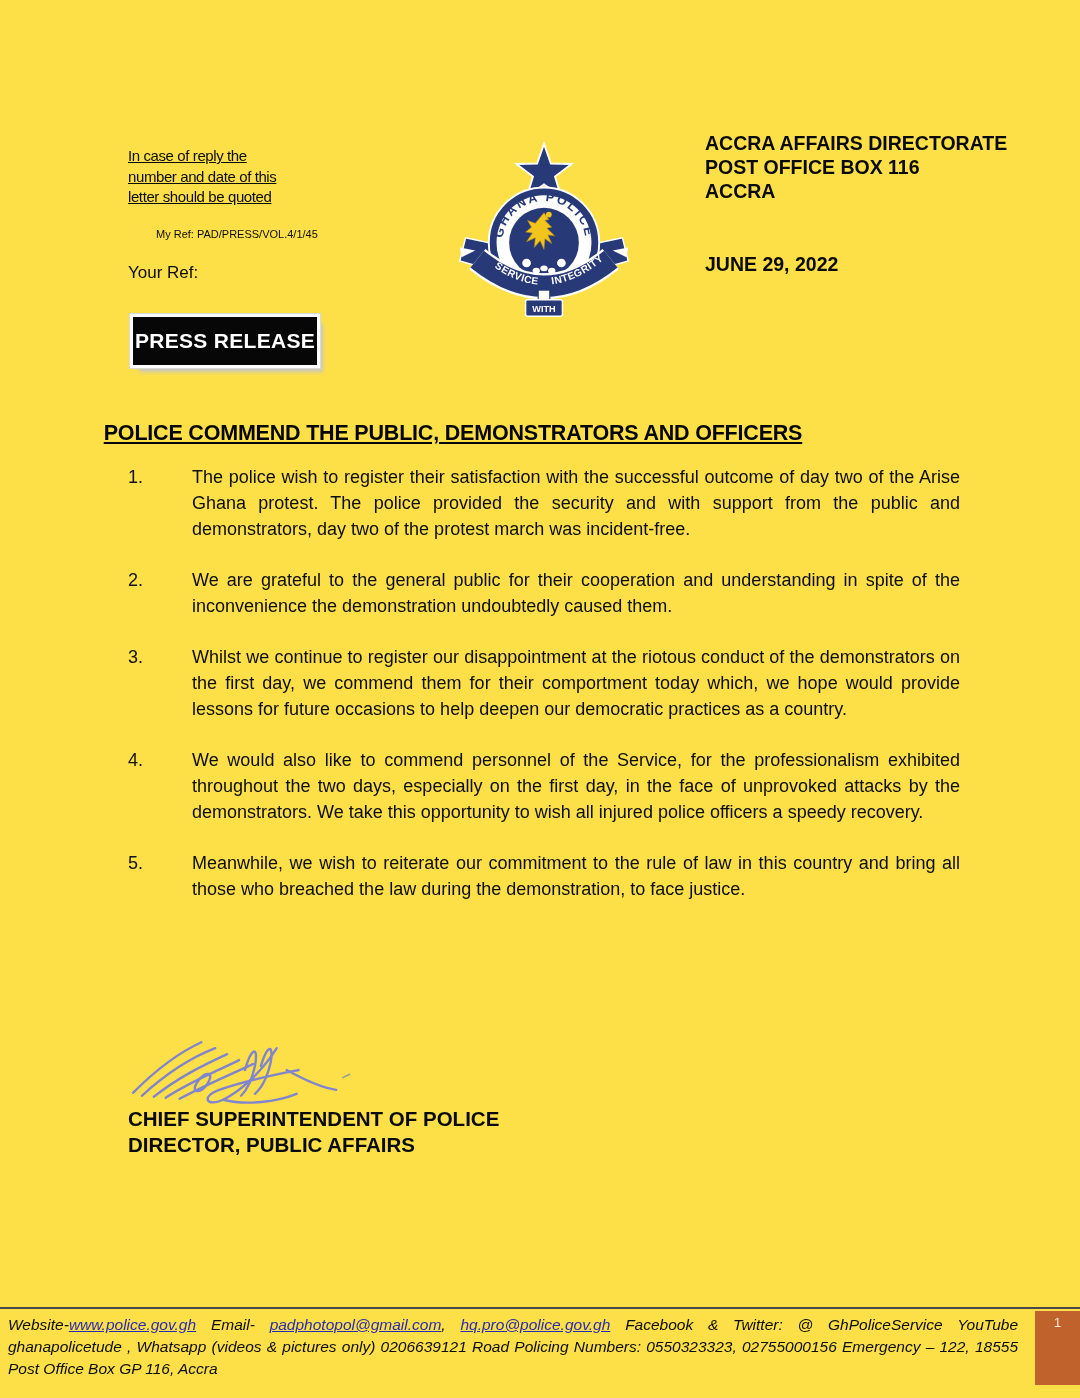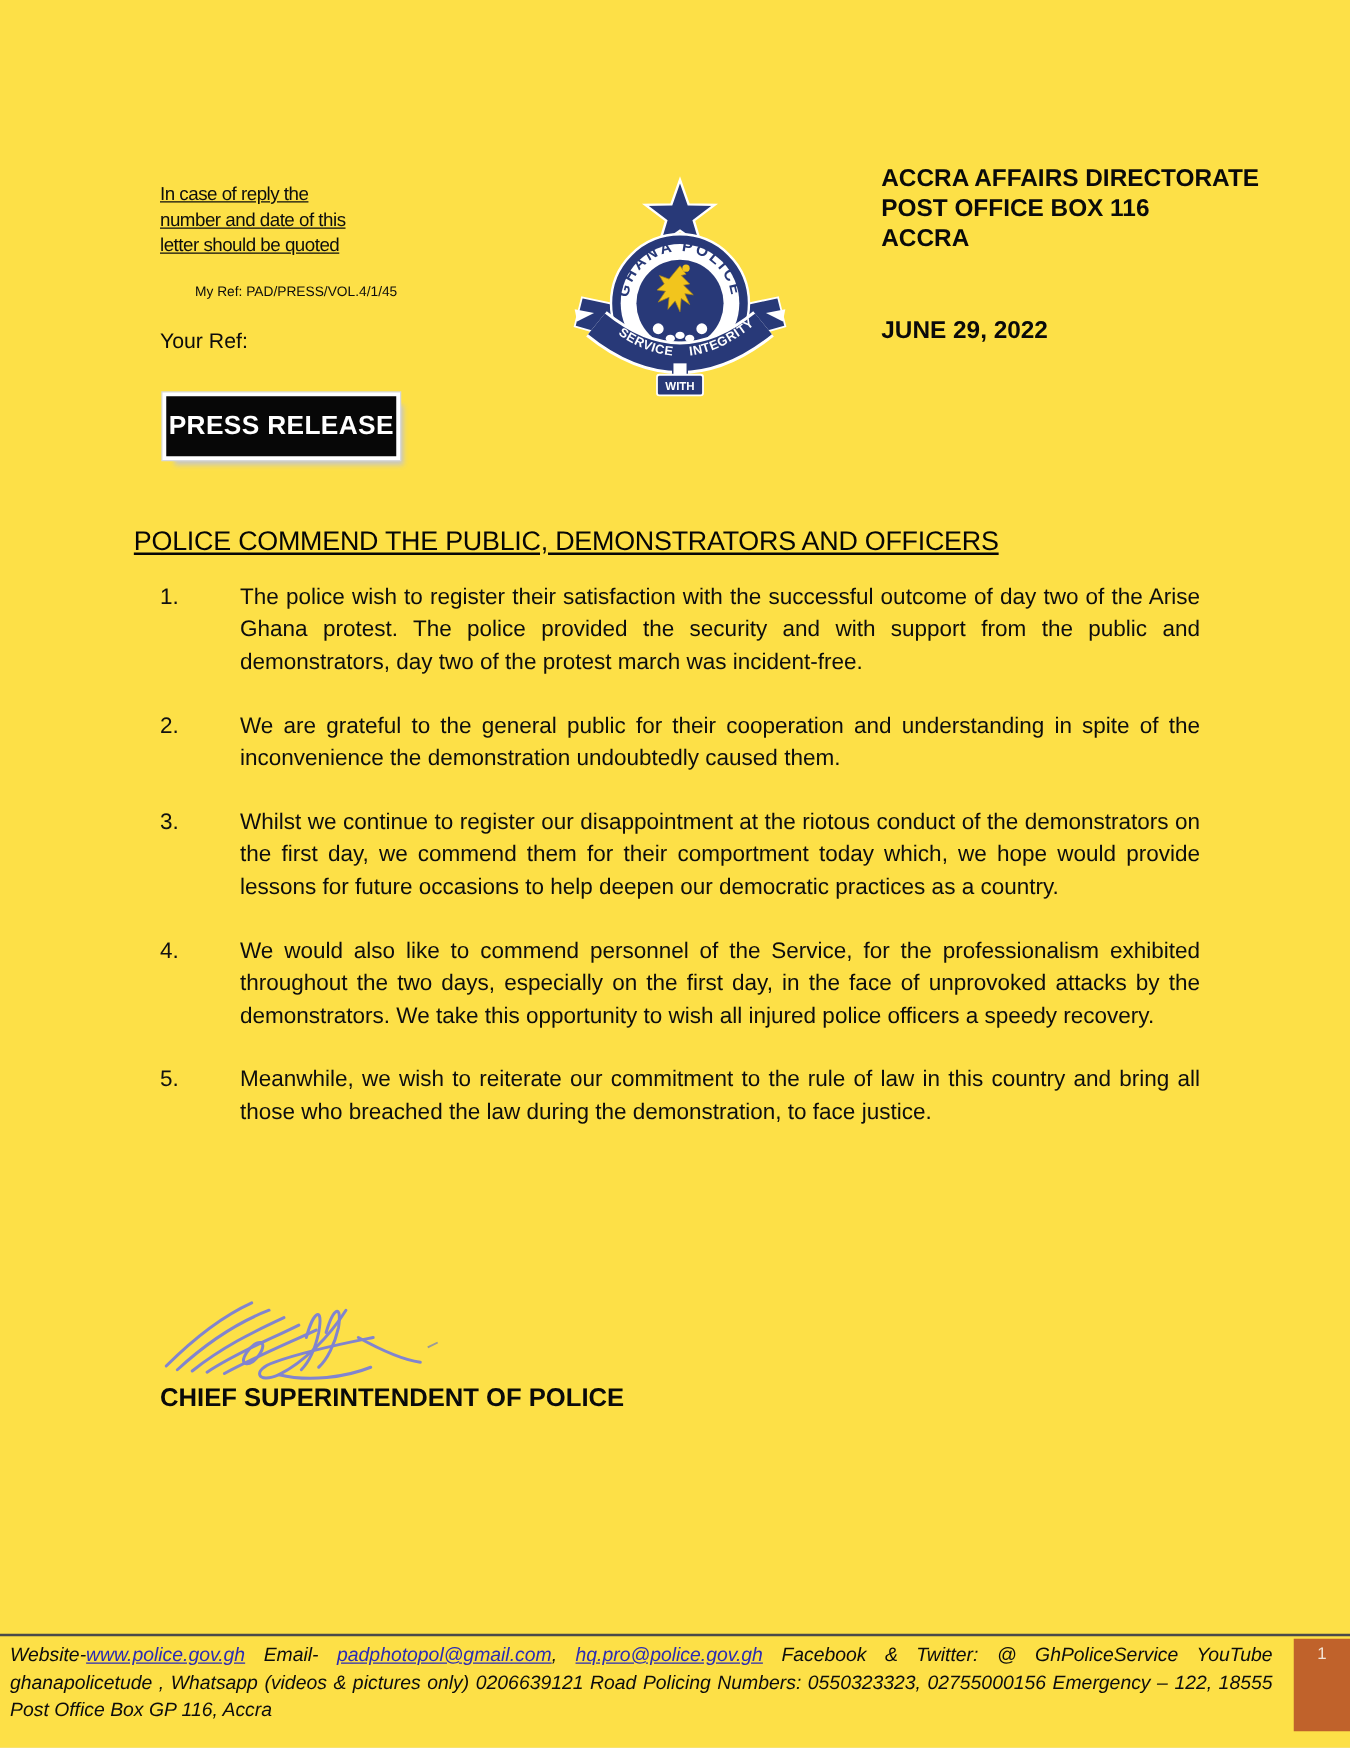--- a/index.html
+++ b/index.html
@@ -20,21 +20,21 @@
   .date { position:absolute; left:705px; top:253px; font-size:19.5px; font-weight:bold; color:#0a0a0a; }
   
   .stamp {
     position:absolute; left:133px; top:317px; width:184px; height:48px;
     background:#070707; color:#fff; font-size:21px; font-weight:bold;
     display:flex; align-items:center; justify-content:center; letter-spacing:0.3px;
     box-shadow:0 0 0 3px #ffffff, 0 0 0 4px #d9d9d9, 6px 7px 4px #c7c7c7;
   }
   
   .title { position:absolute; left:0; top:421px; width:888px; text-align:center;
-    font-size:21.5px; font-weight:normal; letter-spacing:-0.2px;
+    font-size:21.5px; font-weight:bold; letter-spacing:-0.2px;
     text-decoration:underline; color:#060606;padding-left:18px; }
   
   .paras { position:absolute; left:128px; top:464px; width:832px; }
   .para { display:flex; margin-bottom:25px; }
   .para-num { width:64px; flex-shrink:0; font-size:18px; line-height:26px; }
   .para-text { flex:1; font-size:18px; line-height:26px; text-align:justify; color:#0d0d0d; }
   
   .sig-svg { position:absolute; left:128px; top:1030px; width:238px; height:80px; }
   .signatory { position:absolute; left:128px; top:1106px; font-size:20.5px;
     font-weight:bold; line-height:25.5px; color:#0a0a0a; }
@@ -149,20 +149,21 @@
       <path d="M134,36 c6,-20 13,-24 10,-4 c-3,13 -9,26 -16,32"></path>
       <path d="M150,18 C136,40 116,60 96,70 C78,78 74,66 92,60 C120,50 152,44 172,40"></path>
       <path d="M160,40 C178,50 196,58 210,60"></path>
       <path d="M96,70 C120,76 150,72 170,64"></path>
     </g>
     <path d="M216,48 l8,-4" stroke="#9a9a9a" stroke-width="1.5" fill="none"></path>
   </svg>
 
   <div class="signatory">
     <div>CHIEF SUPERINTENDENT OF POLICE</div>
+    <div>DIRECTOR, PUBLIC AFFAIRS</div>
   </div>
 
   <div class="footer">
     <div class="footer-text"><span>Website-</span><span class="flink">www.police.gov.gh</span><span> </span><span>Email-</span><span> </span><span class="flink">padphotopol@gmail.com</span><span>,</span><span> </span><span class="flink">hq.pro@police.gov.gh</span><span> </span><span>Facebook &amp; Twitter: @ GhPoliceService YouTube ghanapolicetude , Whatsapp (videos &amp; pictures only) 0206639121 Road Policing Numbers: 0550323323, 02755000156 Emergency – 122, 18555 Post Office Box GP 116, Accra</span></div>
     <div class="page-badge">1</div>
   </div>
 
 </div>
 
 </body></html>

